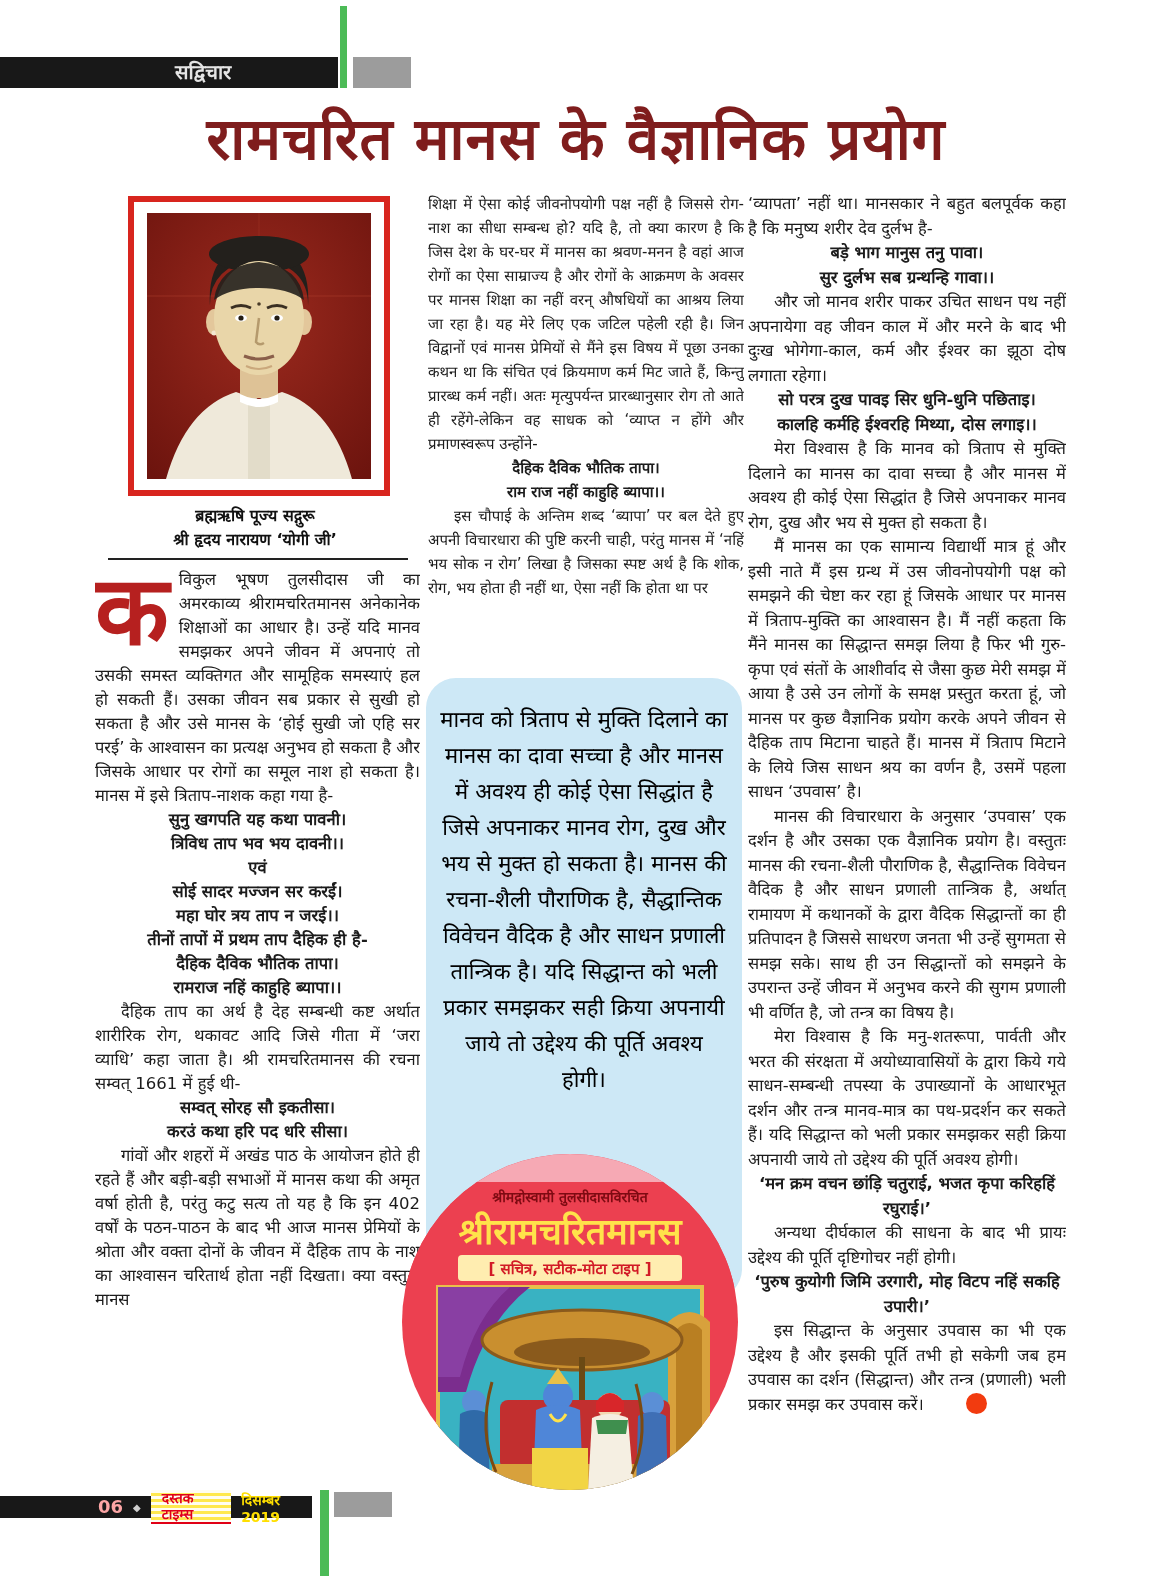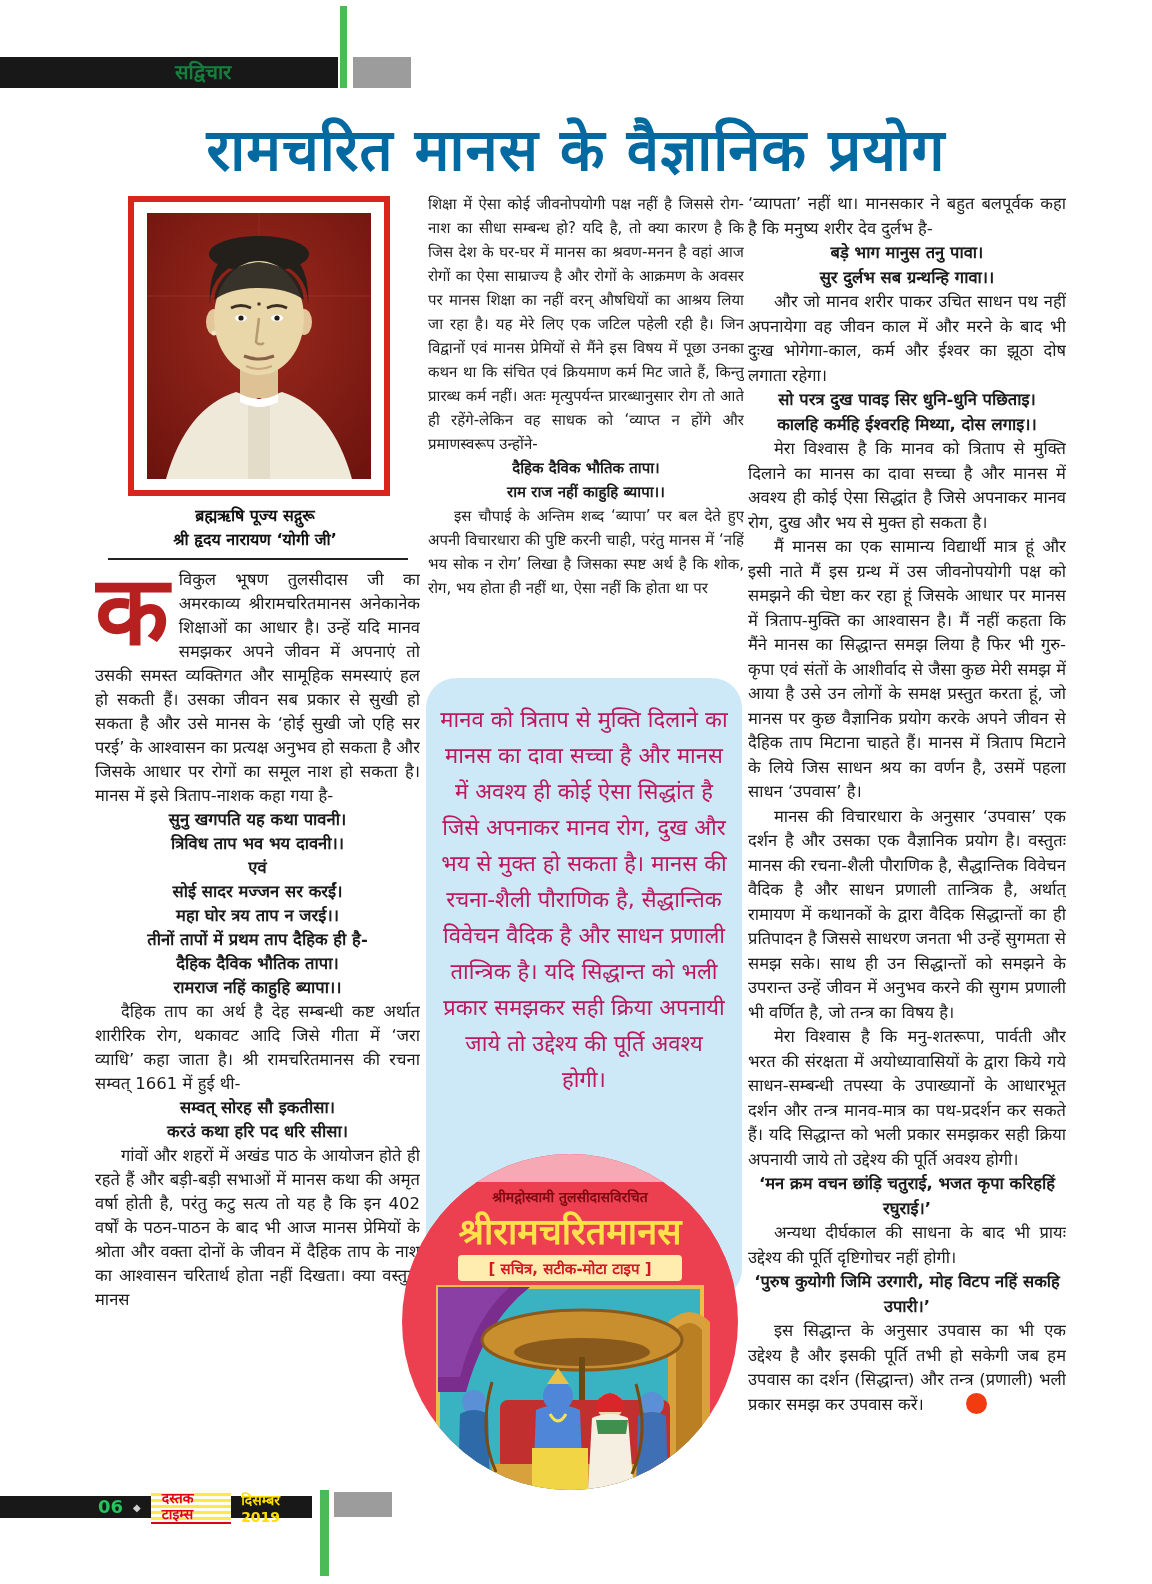--- a/index.html
+++ b/index.html
@@ -2,26 +2,26 @@
 <html><head>
 <meta charset="utf-8">
 <style>
   html,body{margin:0;padding:0;background:#e8e8e8;}
   .page{
     position:relative;width:1152px;height:1584px;margin:0 auto;background:#ffffff;
     font-family:"DejaVu Sans","Liberation Sans",sans-serif;color:#1b1b1b;overflow:hidden;
   }
   
   .tag-bar{position:absolute;left:0;top:57px;width:338px;height:31px;background:#181818;}
-  .tag-text{position:absolute;left:175px;top:0;line-height:31px;font-size:20px;font-weight:bold;color:#15803d;}
+  .tag-text{position:absolute;left:175px;top:0;line-height:31px;font-size:20px;font-weight:bold;color:#e5e5e5;}
   .vbar-top{position:absolute;left:340px;top:6px;width:7px;height:82px;background:#4cbb57;}
   .grayblk-top{position:absolute;left:353px;top:57px;width:58px;height:31px;background:#9c9c9c;}
   .page-title{
     position:absolute;left:0;right:0;top:92px;text-align:center;
-    font-size:58px;font-weight:800;color:#0369a1;letter-spacing:1px;margin:16px;
+    font-size:58px;font-weight:800;color:#7f1d1d;letter-spacing:1px;margin:5px;
   }
   
   .portrait{position:absolute;left:128px;top:196px;width:262px;height:300px;}
   .caption{position:absolute;left:100px;top:504px;width:310px;text-align:center;font-weight:bold;font-size:16px;line-height:24px;color:#111;}
   .cap-rule{position:absolute;left:108px;top:558px;width:300px;height:2px;background:#222;}
   
   .col{position:absolute;text-align:justify;overflow:hidden;}
   .col1{left:95px;top:568px;width:325px;height:922px;font-size:16.5px;line-height:24px;}
   .col2{left:428px;top:192px;width:316px;height:484px;font-size:15px;line-height:24px;}
   .col3{left:748px;top:192px;width:318px;height:1298px;font-size:16.5px;line-height:24.5px;}
@@ -30,30 +30,30 @@
   .blk-verse{margin:0;font-weight:bold;text-align:center;}
   .dropcap{
     float:left;font-size:96px;line-height:78px;font-weight:bold;color:#b6201f;
     margin:4px 10px 0 0;
   }
   .end-dot{display:inline-block;width:21px;height:21px;border-radius:50%;background:#f23b0f;margin-left:42px;vertical-align:-4px;}
   
   .pullquote{
     position:absolute;left:426px;top:678px;width:316px;height:621px;box-sizing:border-box;
     background:#cde8f6;border-radius:30px;padding:24px 14px;overflow:hidden;
-    font-size:22px;line-height:36px;text-align:center;color:#be185d;
+    font-size:22px;line-height:36px;text-align:center;color:#000000;
   }
   
   .book-circle{position:absolute;left:400px;top:1152px;width:340px;height:340px;text-align:center;}
   
   .footer-bar{
     position:absolute;left:0;top:1496px;width:312px;height:22px;background:#181818;
     display:flex;align-items:center;gap:10px;padding-left:98px;box-sizing:border-box;
   }
-  .page-num{color:#22c55e;font-weight:bold;font-size:18px;line-height:22px;}
+  .page-num{color:#fca5a5;font-weight:bold;font-size:18px;line-height:22px;}
   .foot-diamond{color:#cfcfcf;font-size:10px;}
   .magazine-logo{
     background:repeating-linear-gradient(180deg,#fffdf2 0 3px,#ffe84d 3px 6px);
     color:#e00016;font-weight:bold;font-size:14px;line-height:16px;padding:0 11px;
     border-bottom:2px solid #e00016;text-shadow:0 0 1px #ffffff;
   }
   .foot-date{color:#ffdf00;font-weight:bold;font-size:14px;}
   .vbar-bottom{position:absolute;left:320px;top:1490px;width:9px;height:86px;background:#4cbb57;}
   .grayblk-bottom{position:absolute;left:334px;top:1492px;width:58px;height:25px;background:#9c9c9c;}
 </style>

